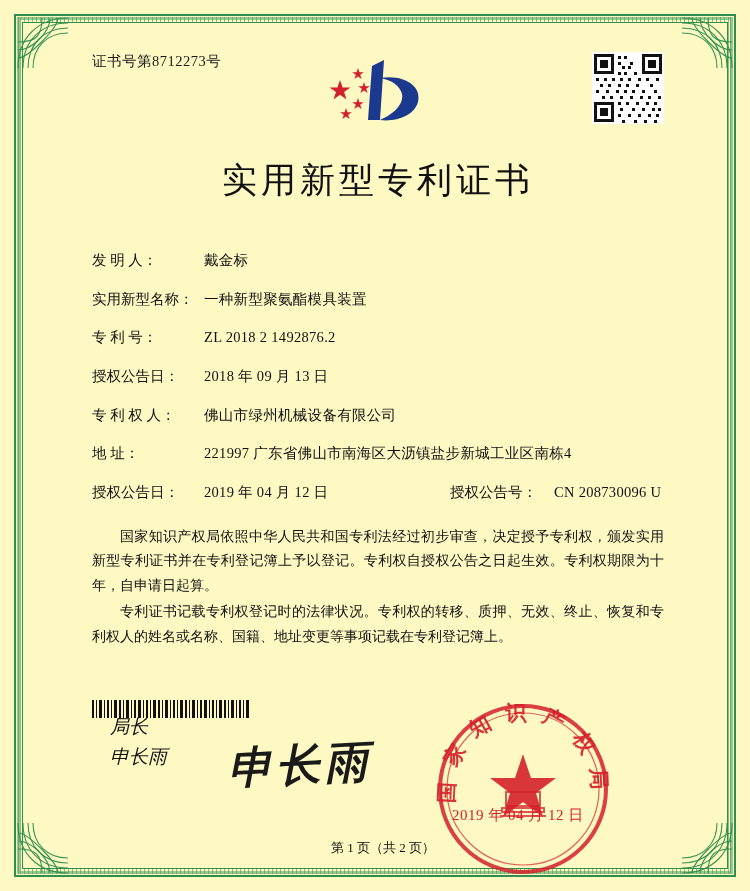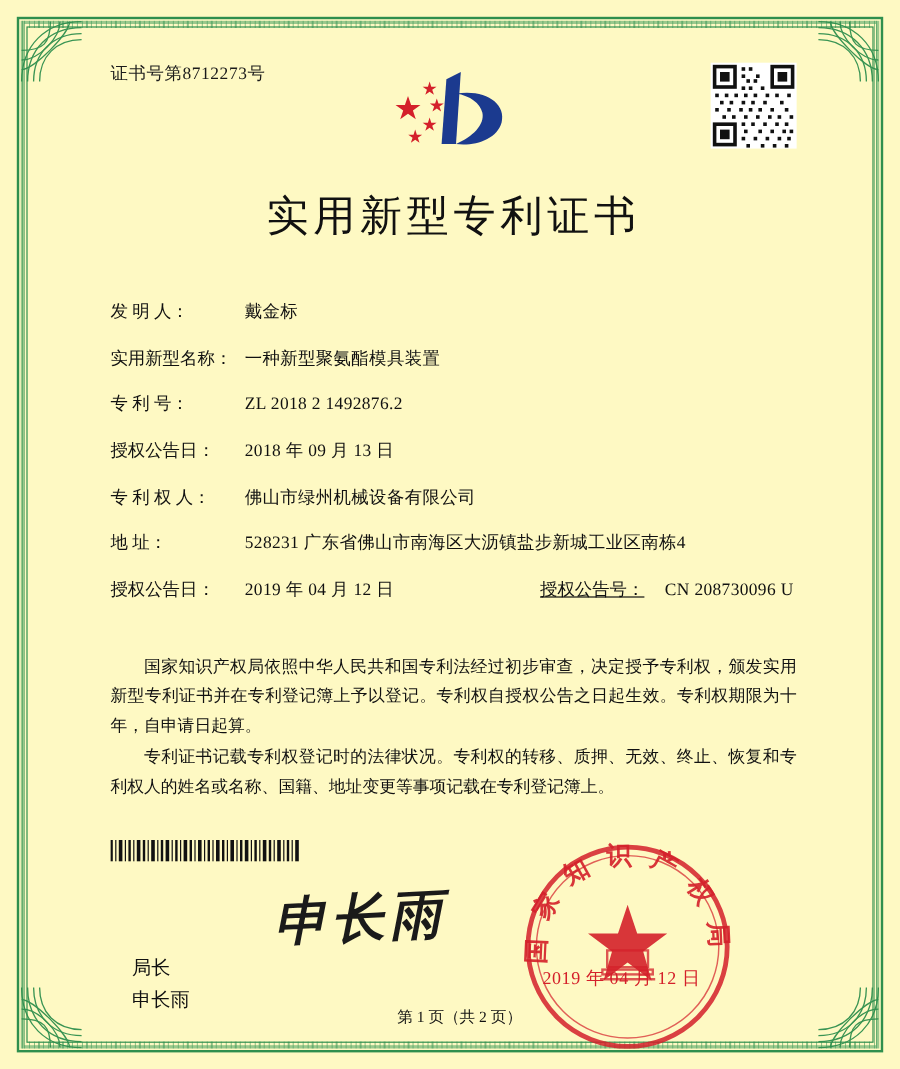--- a/index.html
+++ b/index.html
@@ -144,24 +144,24 @@
     margin-bottom: 8px;
     gap: 28px;
   }
   .split-left { width: 330px; flex: 0 0 330px; display:flex; }
   .split-right { flex: 1; display: flex; }
   .split-left .field-label,
   .split-right .field-label {
     width: 112px;
     flex: 0 0 112px;
   }
-  .split-right .field-label { width: 104px; flex: 0 0 104px; text-decoration: underline; }
+  .split-right .field-label { width: 104px; flex: 0 0 104px; }
 
   .paragraphs {
-    margin-top: 44px;
+    margin-top: 24px;
     font-size: 14px;
     line-height: 1.75;
     color: #111;
     text-align: justify;
   }
   .paragraphs p {
     margin: 0 0 2px 0;
     text-indent: 2em;
   }
 
@@ -171,24 +171,25 @@
     left: 92px;
     top: 700px;
     width: 160px;
     height: 18px;
   }
 
   
   .sign-block {
     position: absolute;
     left: 110px;
-    top: 795px;
-    font-size: 16px;
+    top: 712px;
+    font-size: 19px;
     line-height: 1.6;
     color: #111;
+    font-style: italic;
   }
   .sign-script {
     position: absolute;
     left: 228px;
     top: 736px;
     font-size: 44px;
     font-family: "DejaVu Serif", serif;
     font-style: italic;
     font-weight: bold;
     color: #1a1a1a;
@@ -405,21 +406,21 @@
       </div>
 
       <div class="field-row">
         <div class="field-label">专 利 权 人：</div>
         <div class="field-value">佛山市绿州机械设备有限公司</div>
       </div>
 
       <div class="field-row">
         <div class="field-label">地 址：</div>
         <div class="field-value">
-          <span>528231 广东省佛山市南海区大沥镇盐步新城工业区南栋4</span>
+          <span>221997 广东省佛山市南海区大沥镇盐步新城工业区南栋4</span>
         </div>
       </div>
 
       <div class="split-row">
         <div class="split-left">
           <div class="field-label">授权公告日：</div>
           <div class="field-value">2019 年 04 月 12 日</div>
         </div>
         <div class="split-right">
           <div class="field-label">授权公告号：</div>

